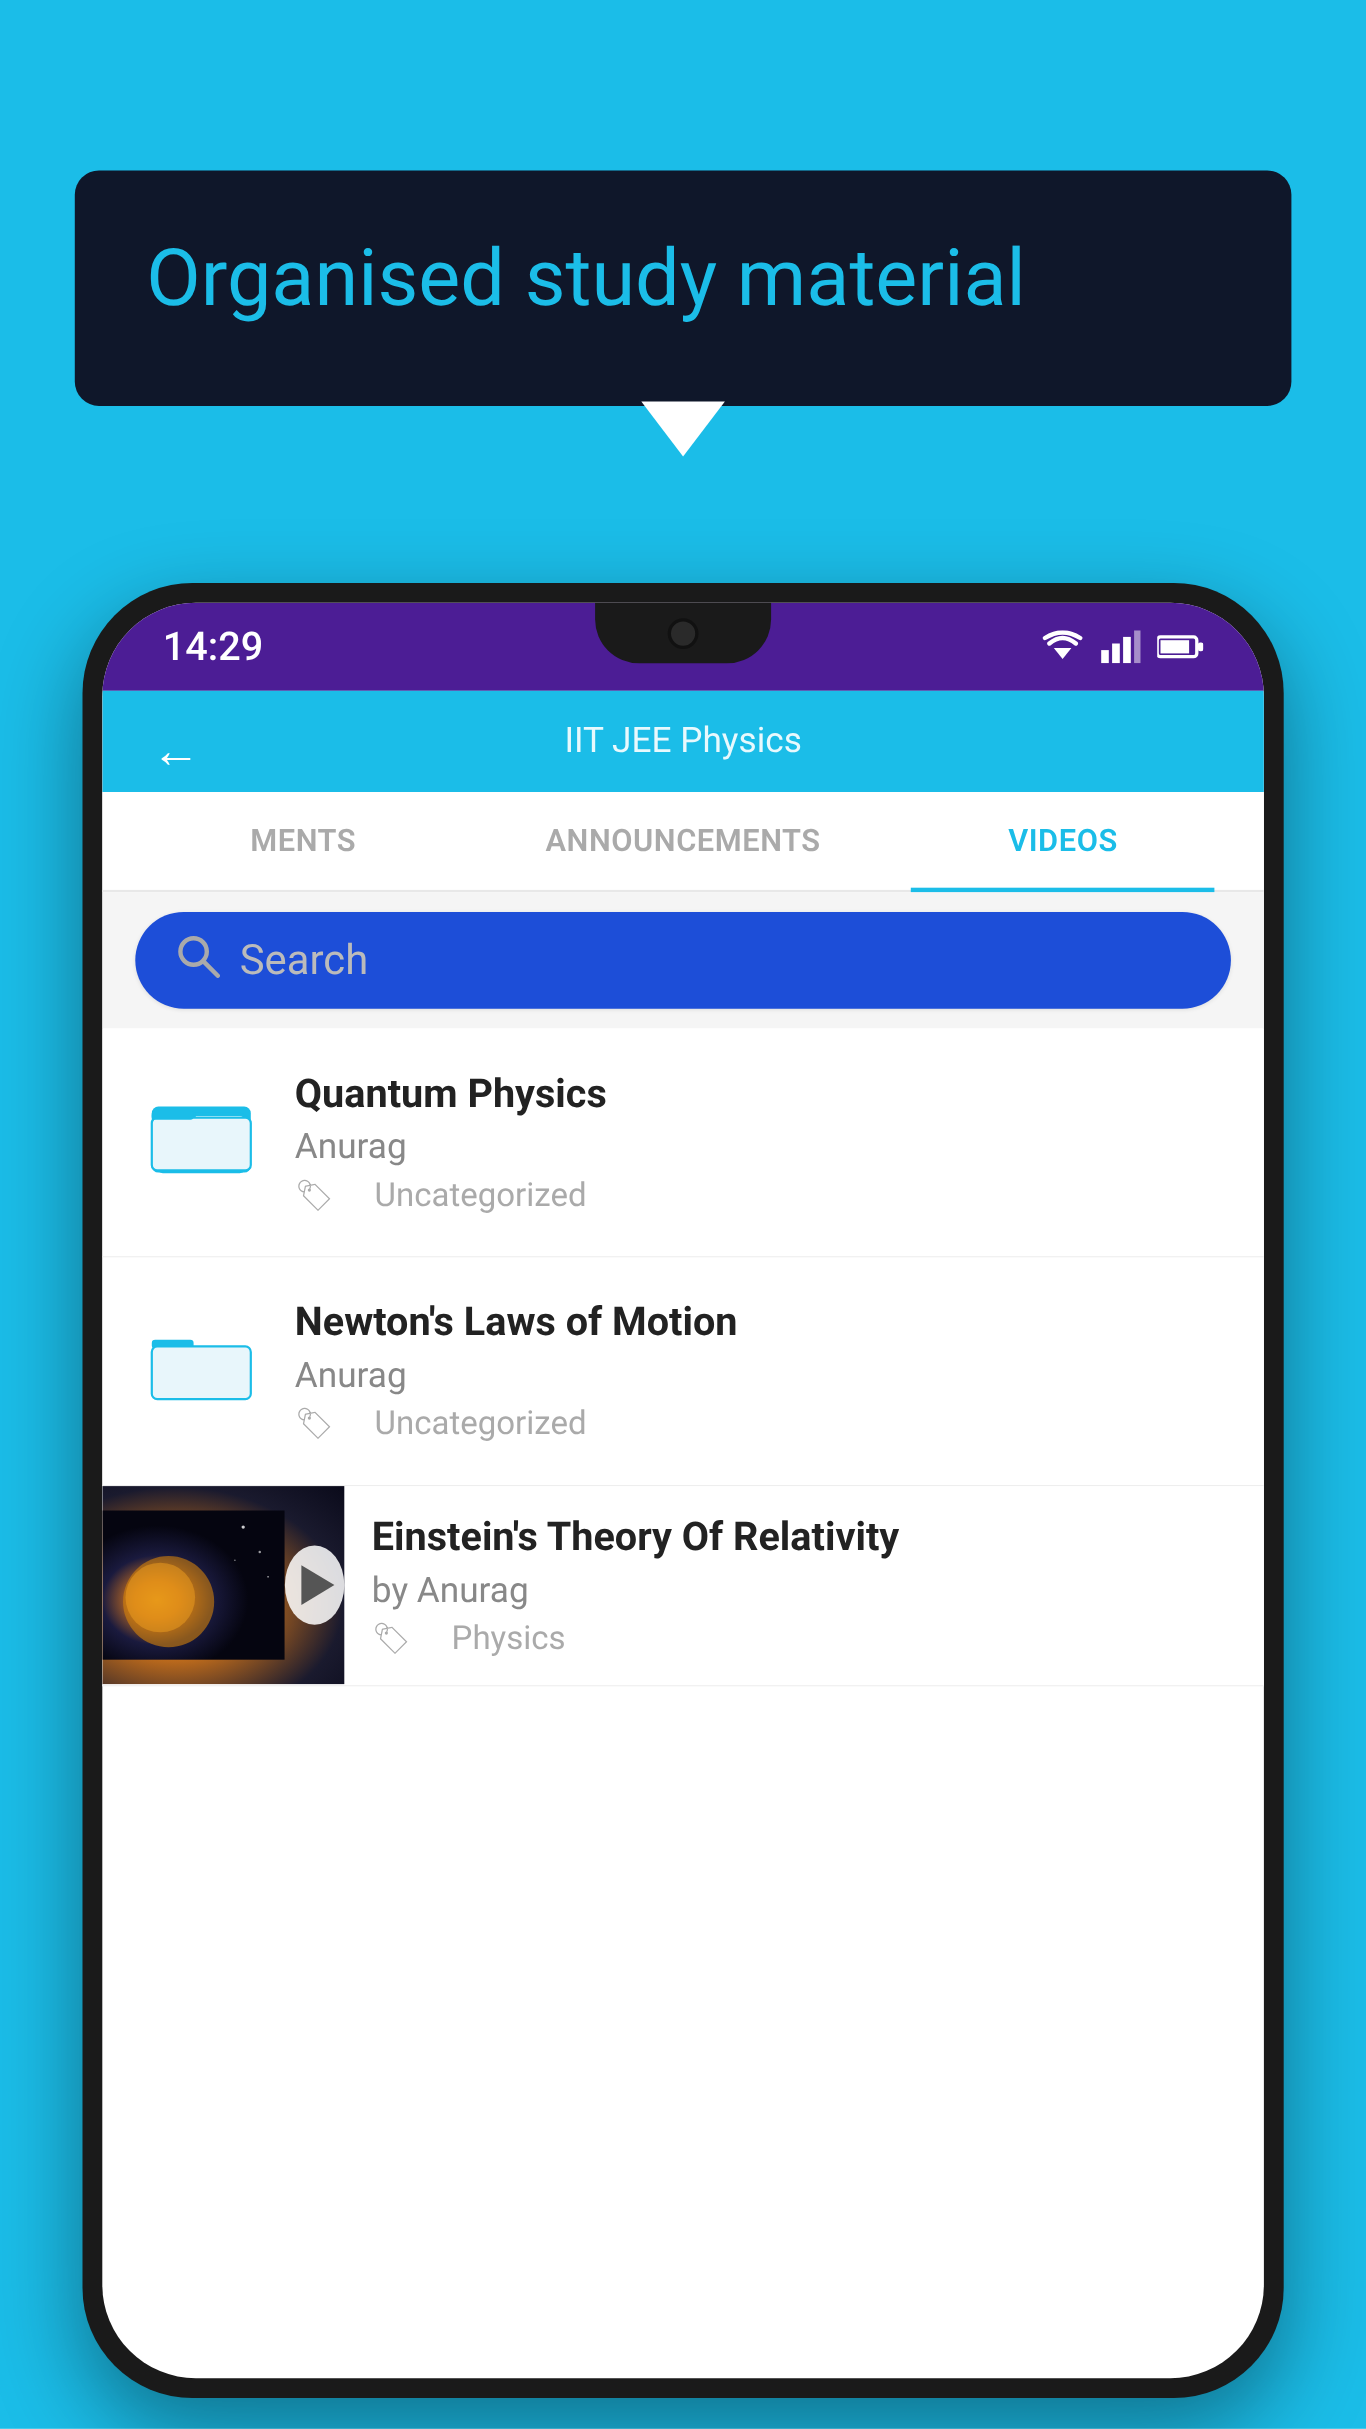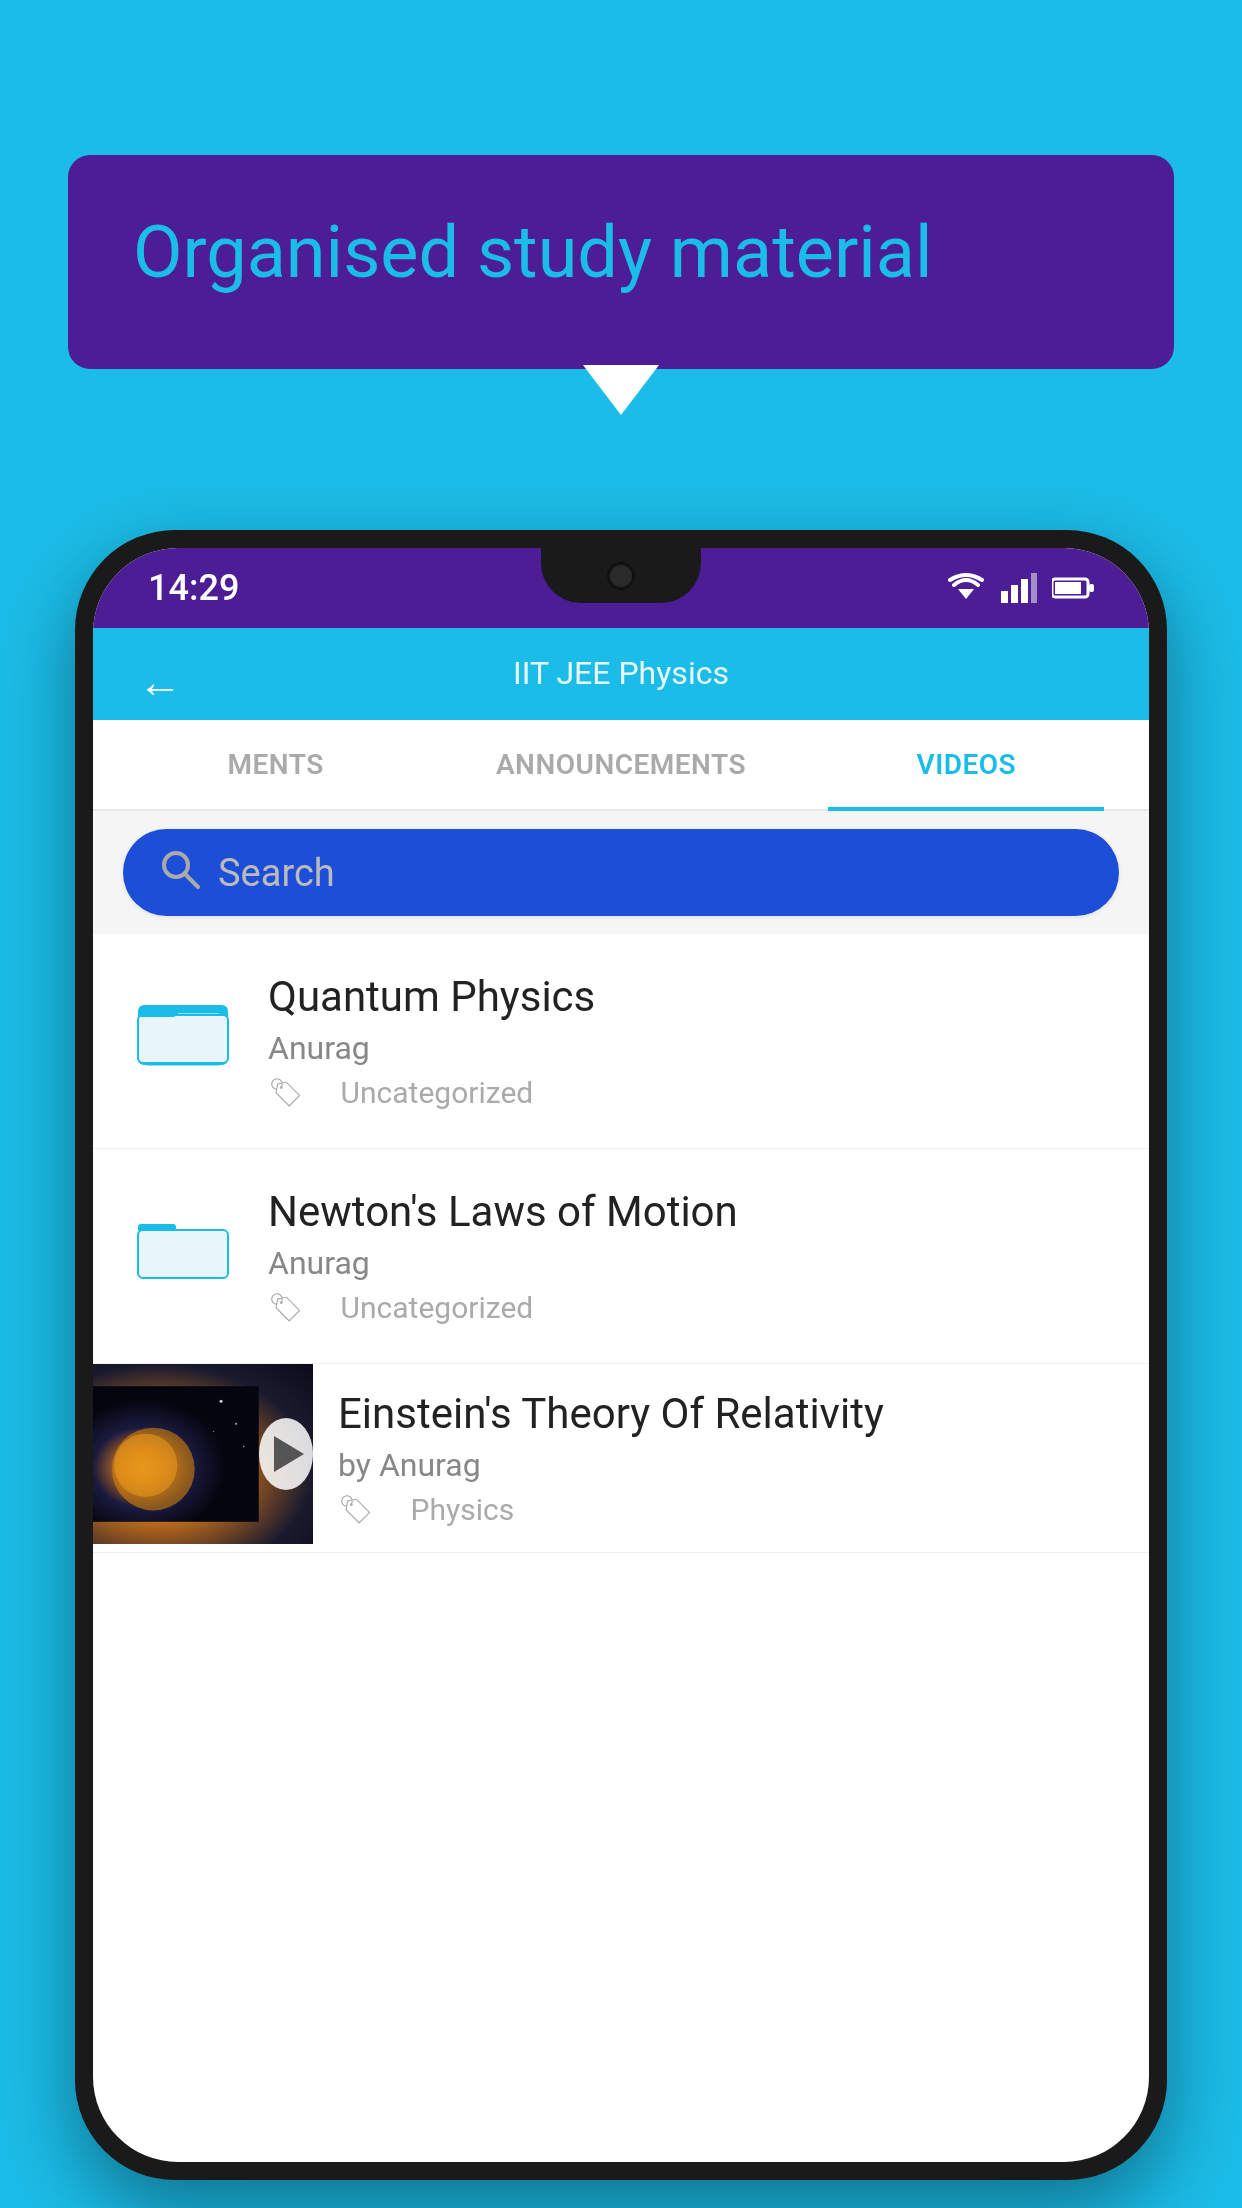--- a/index.html
+++ b/index.html
@@ -15,21 +15,21 @@
 
     
     .speech-bubble-container {
       position: absolute;
       top: 155px;
       left: 68px;
       right: 68px;
     }
 
     .speech-bubble {
-      background: #4c1d95;
+      background: #0f172a;
       border-radius: 22px;
       padding: 55px 65px 55px 65px;
       position: relative;
     }
 
     .speech-bubble::after {
       content: '';
       position: absolute;
       bottom: -46px;
       left: 50%;
@@ -275,22 +275,22 @@
       display: flex;
       align-items: center;
       justify-content: center;
     }
 
     .video-info {
       flex: 1;
     }
 
     .video-title {
-      font-size: 42px;
-      font-weight: 400;
+      font-size: 36px;
+      font-weight: 700;
       color: #222;
       margin-bottom: 8px;
     }
 
     .video-author {
       font-size: 32px;
       color: #888;
       margin-bottom: 8px;
     }
 

